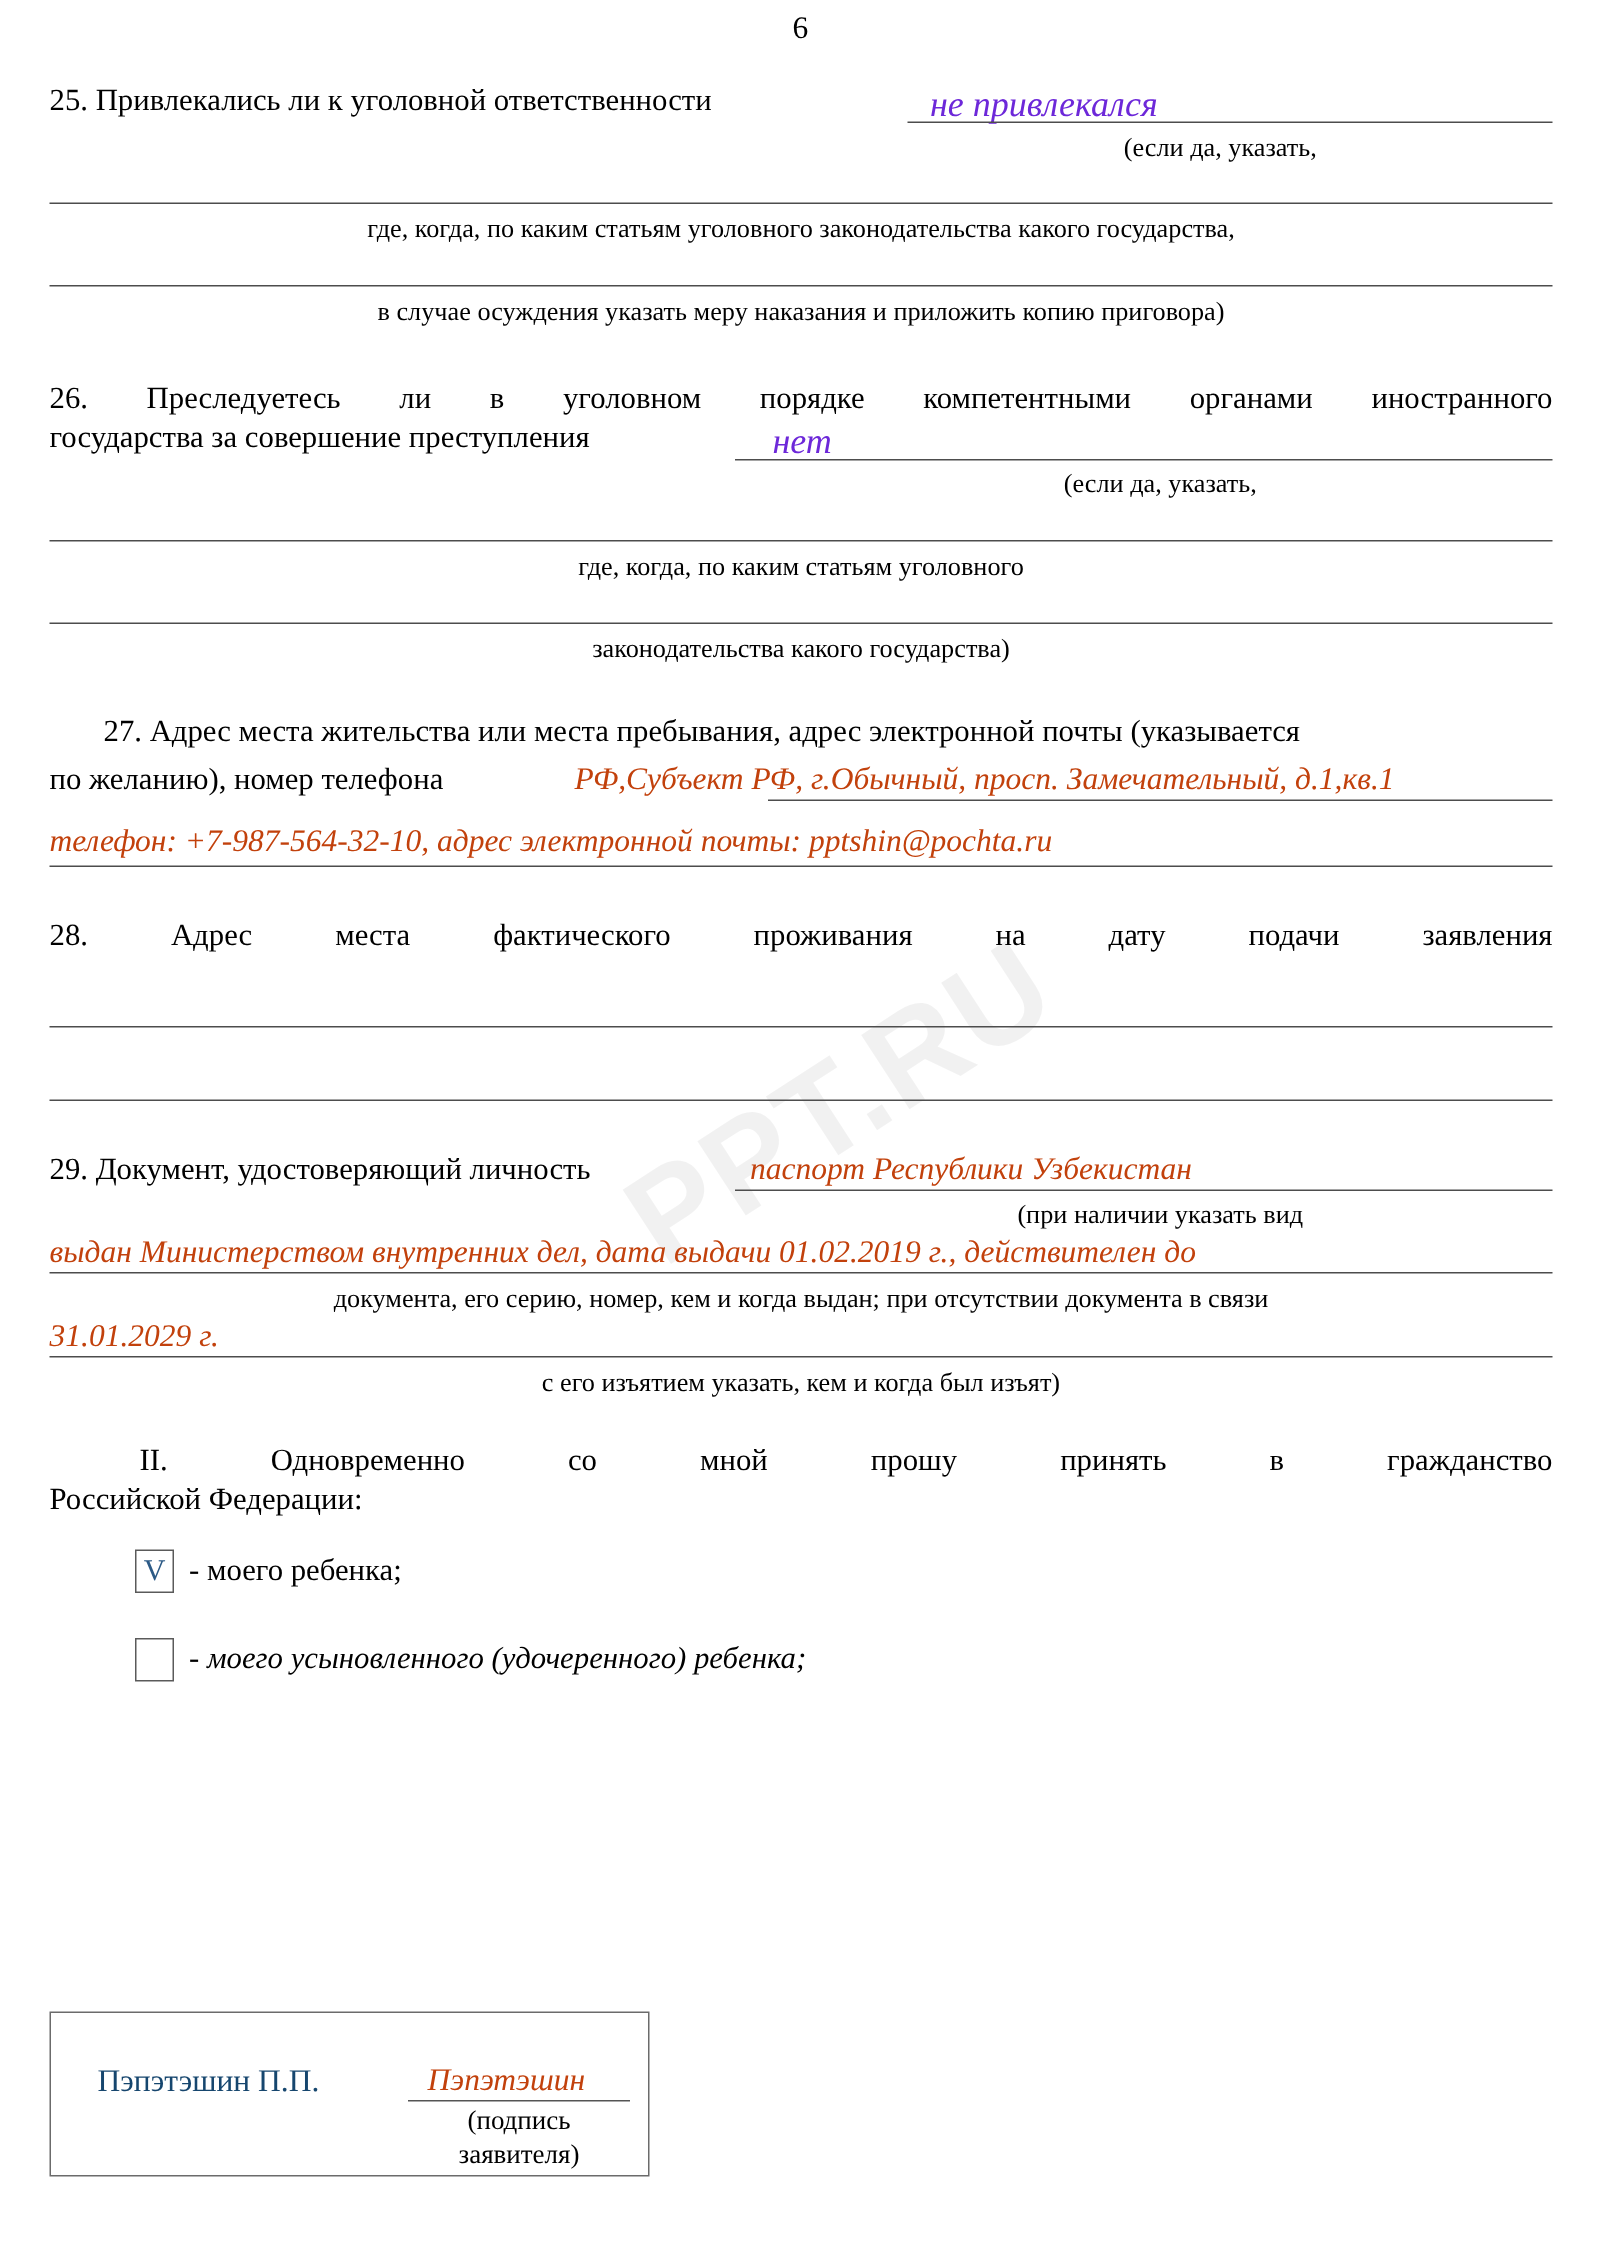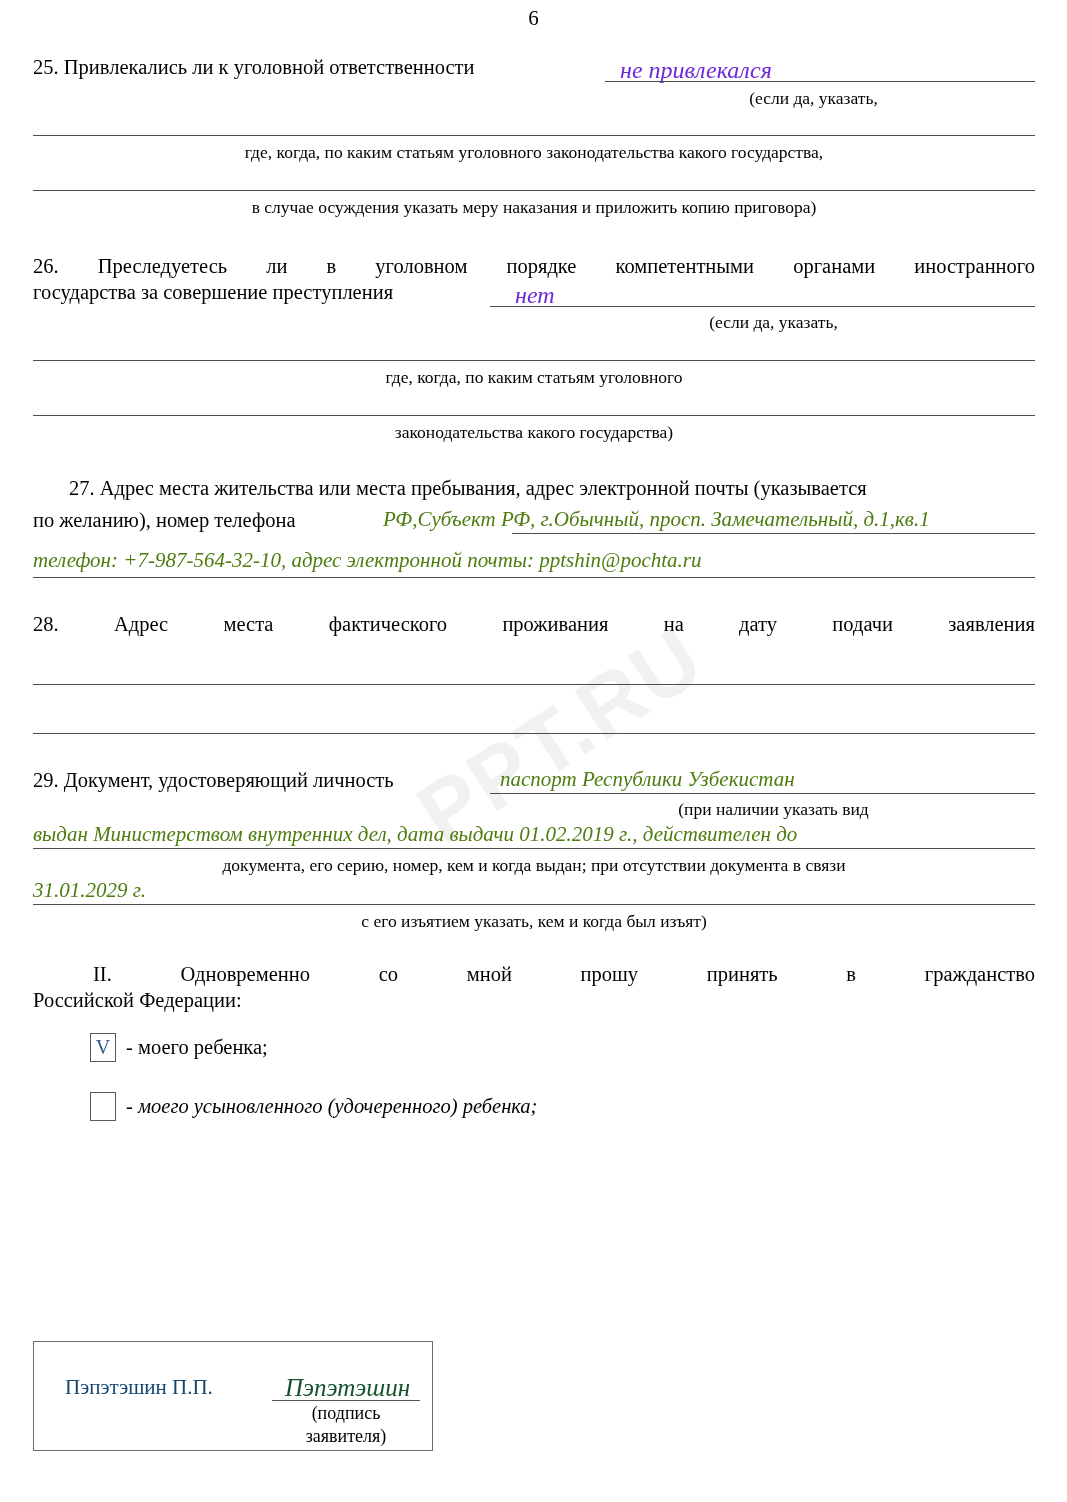--- a/index.html
+++ b/index.html
@@ -56,21 +56,21 @@
     line-height: 1.0;
     color: #000;
   }
   .fill {
     color: #6d28d9;
     font-style: italic;
     font-size: 24px;
     line-height: 1.0;
   }
   .fill-lg {
-    color: #4d7c0f;
+    color: #c2410c;
     font-style: italic;
     font-size: 21px;
     line-height: 1.0;
   }
 
   
   .para {
     position: absolute;
     z-index: 2;
     font-size: 20.5px;
@@ -125,23 +125,23 @@
     left: 65px;
     top: 1375px;
     font-size: 21px;
     color: #16466E;
     z-index: 4;
   }
   .sig-script {
     position: absolute;
     left: 285px;
     top: 1374px;
-    font-size: 25px;
+    font-size: 21px;
     font-style: italic;
-    color: #14532d;
+    color: #c2410c;
     z-index: 4;
   }
   .sig-rule {
     position: absolute;
     left: 272px;
     top: 1400px;
     width: 148px;
     border-top: 1.3px solid #555;
     z-index: 4;
   }

